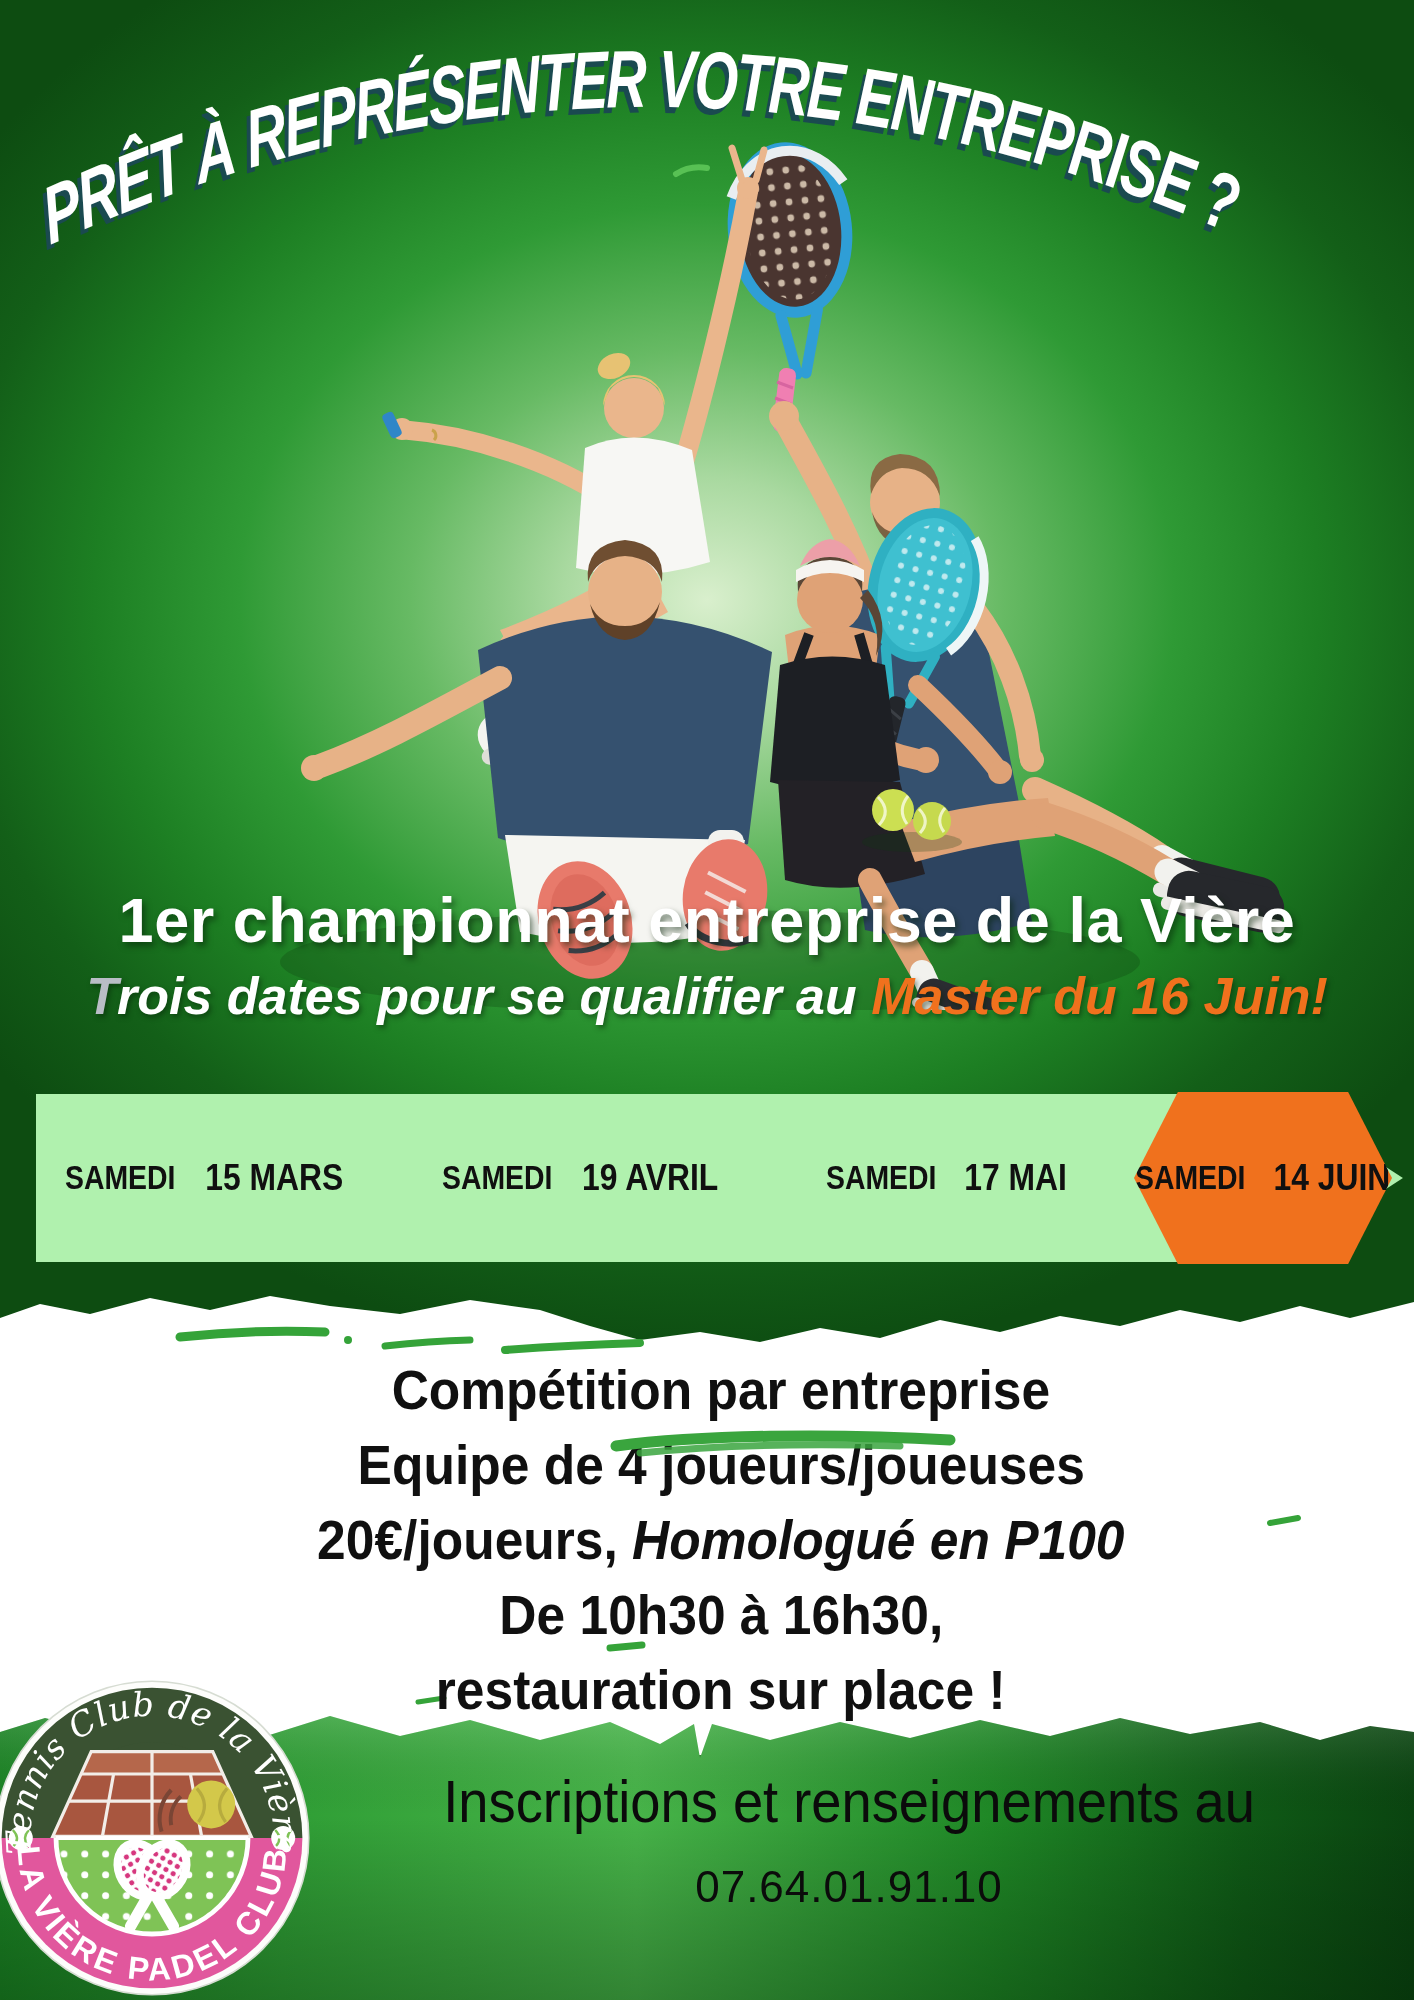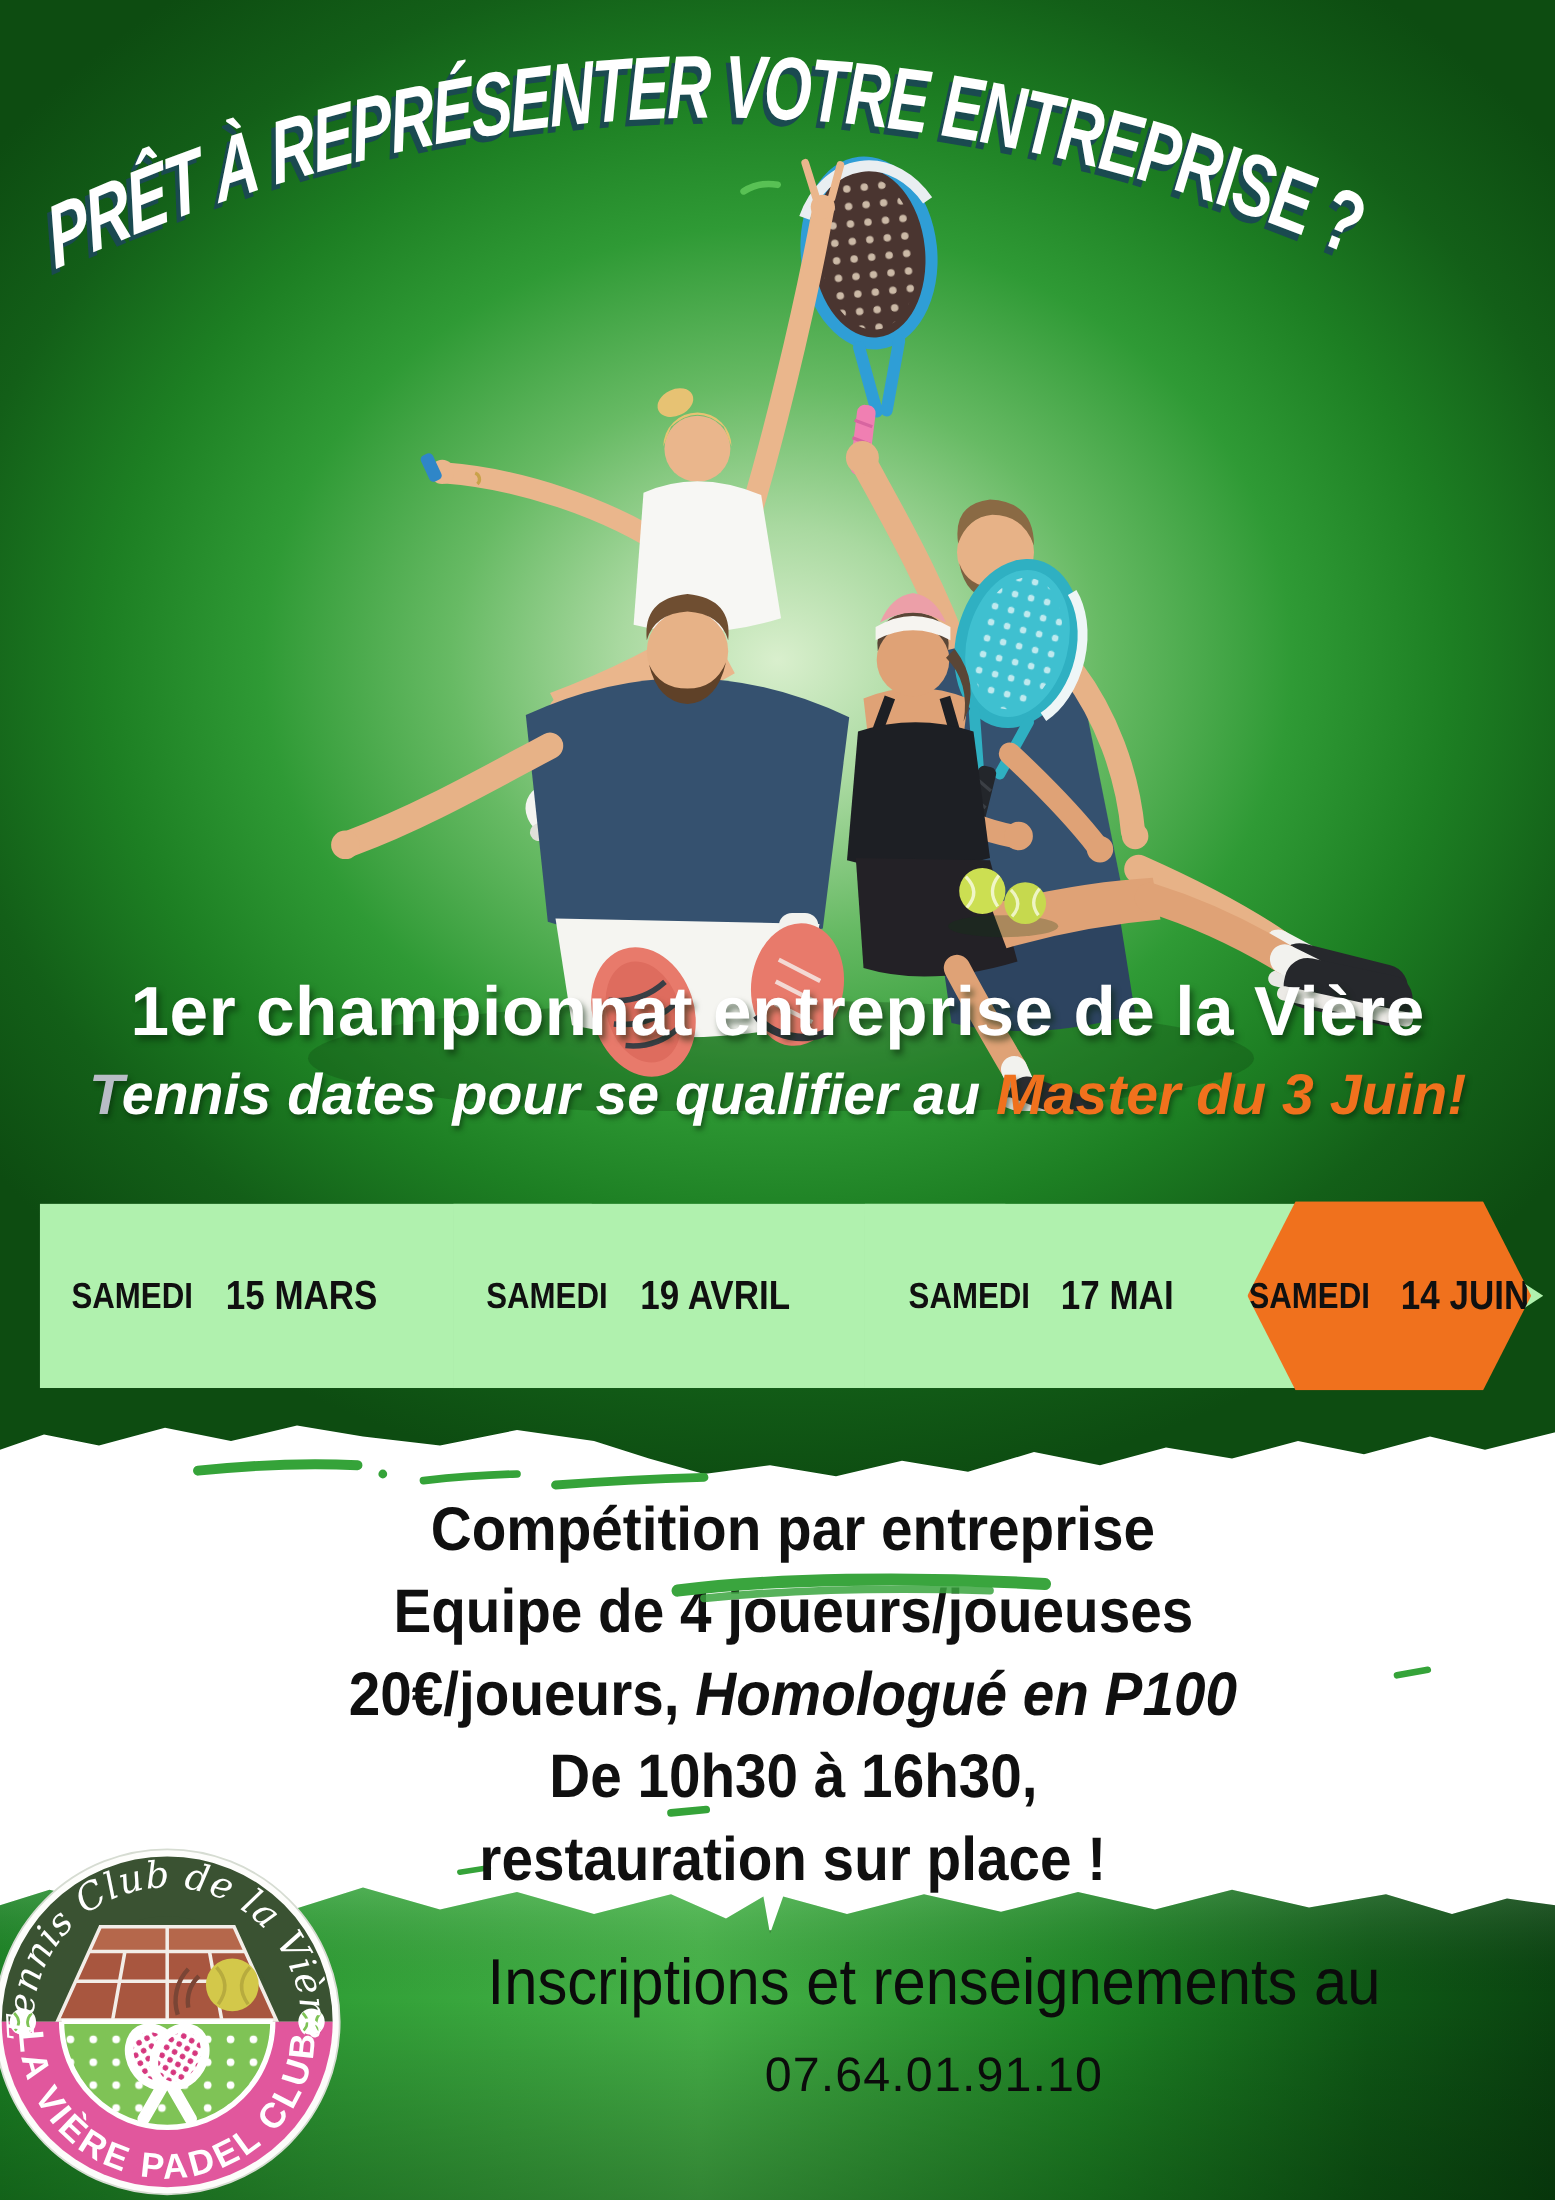--- a/index.html
+++ b/index.html
@@ -203,21 +203,21 @@
       <circle cx="813" cy="680" r="21" fill="#ccdf52"></circle>
       <path d="M 798 667 Q 812 681 799 695 M 828 666 Q 817 680 827 694" stroke="#f0f6c8" stroke-width="3" fill="none"></path>
       <circle cx="852" cy="691" r="19" fill="#c6d94e"></circle>
       <path d="M 839 679 Q 851 691 840 703 M 865 678 Q 855 690 864 702" stroke="#eef4c4" stroke-width="3" fill="none"></path>
     </g>
 
     <path d="M 596 44 q 14 -9 31 -6" stroke="#58c154" stroke-width="6" stroke-linecap="round" fill="none"></path>
   </svg>
 
   <div class="abs z5 title">1er championnat entreprise de la Vière</div>
-  <p class="abs z5 subtitle"><span>Tennis dates pour se qualifier au </span><span class="hl">Master du 3 Juin!</span></p>
+  <p class="abs z5 subtitle"><span>Trois dates pour se qualifier au </span><span class="hl">Master du 16 Juin!</span></p>
 
   <div class="abs z2 chip arrow" style="left:36px;width:338px">
     <span class="day"><span class="cx">SAMEDI</span></span>
     <span class="date"><span class="cx">15 MARS</span></span>
   </div>
   <div class="abs z2 chip arrow" style="left:412px;width:338px">
     <span class="day"><span class="cx">SAMEDI</span></span>
     <span class="date"><span class="cx">19 AVRIL</span></span>
   </div>
   <div class="abs z2 chip arrow" style="left:786px;width:320px">

